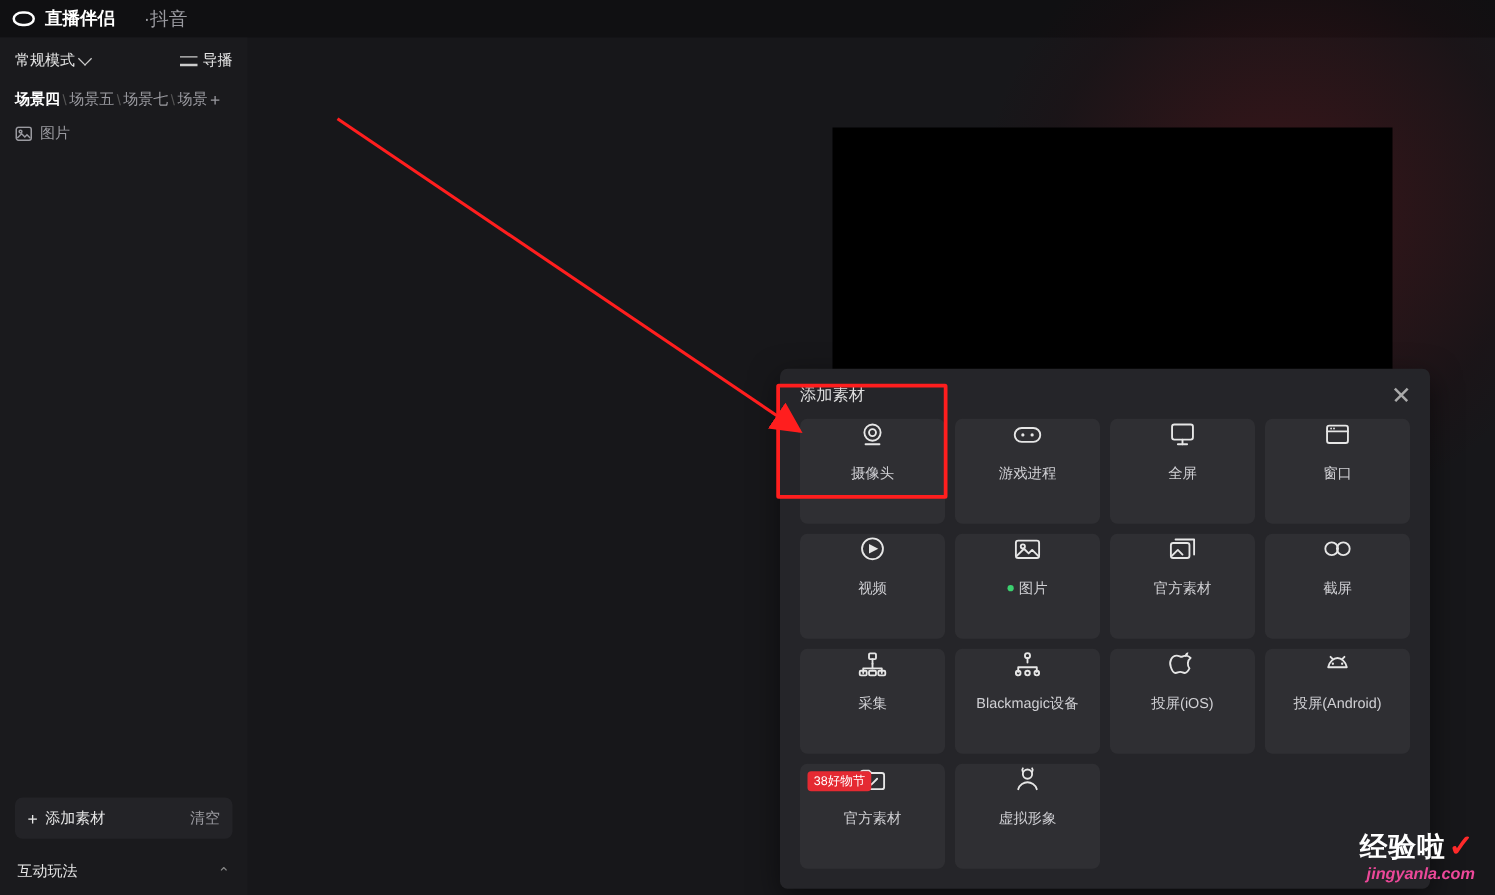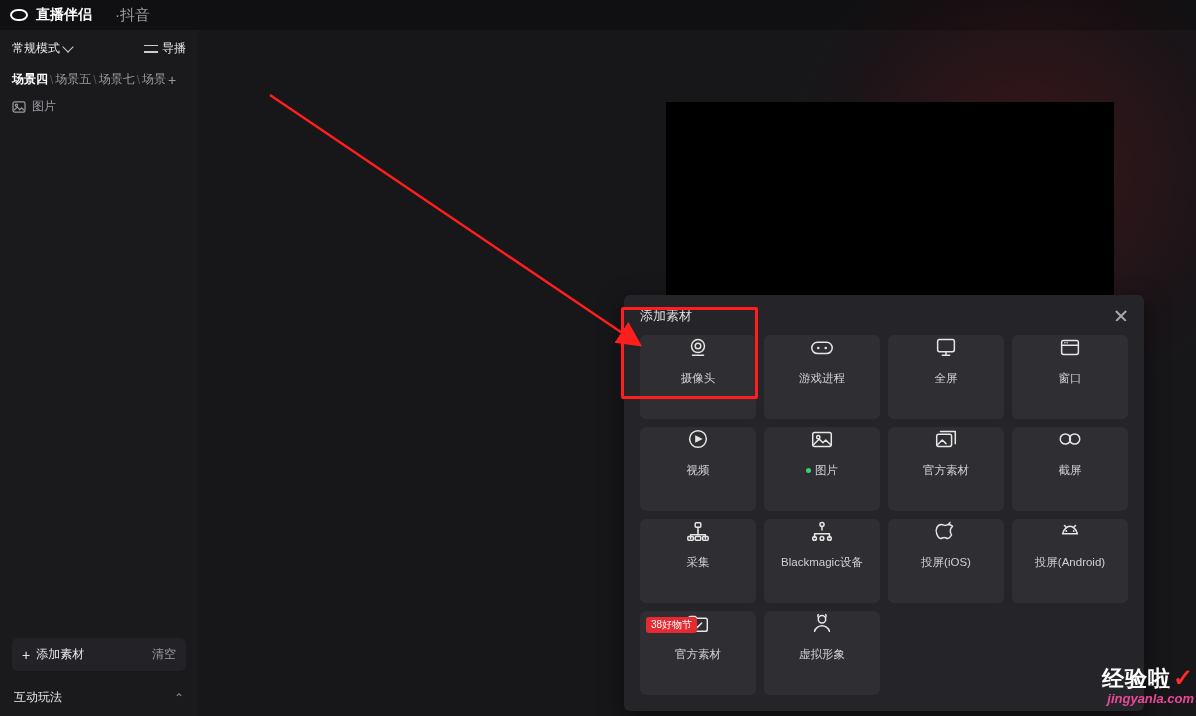--- a/index.html
+++ b/index.html
@@ -119,21 +119,21 @@
   .dot-green{width:5px;height:5px;border-radius:50%;background:var(--green);display:inline-block;margin-right:4px;vertical-align:middle;}
   .badge{position:absolute;top:6px;left:6px;background:var(--red);color:#fff;font-size:10px;border-radius:3px;padding:1px 5px;}
   
   .hi-box{
     position:absolute;border:3px solid #ff1e1e;border-radius:2px;
     top:307px;right:438px;width:137px;height:92px;pointer-events:none;
   }
   
   .arrow-svg{position:absolute;top:85px;left:260px;width:440px;height:280px;pointer-events:none;}
   
-  .wm{position:absolute;right:2px;bottom:10px;text-align:right;line-height:1.1;}
+  .wm{position:absolute;right:16px;bottom:10px;text-align:right;line-height:1.1;}
   .wm-top{font-size:22px;font-weight:800;color:#fff;letter-spacing:1px;}
   .wm-check{color:#ff2a2a;font-size:24px;margin-left:2px;}
   .wm-sub{font-size:13px;font-weight:700;font-style:italic;color:#ec4899;}
 </style>
 </head>
 <body>
 
 <div class="glow"></div>
 
 <div class="header">

